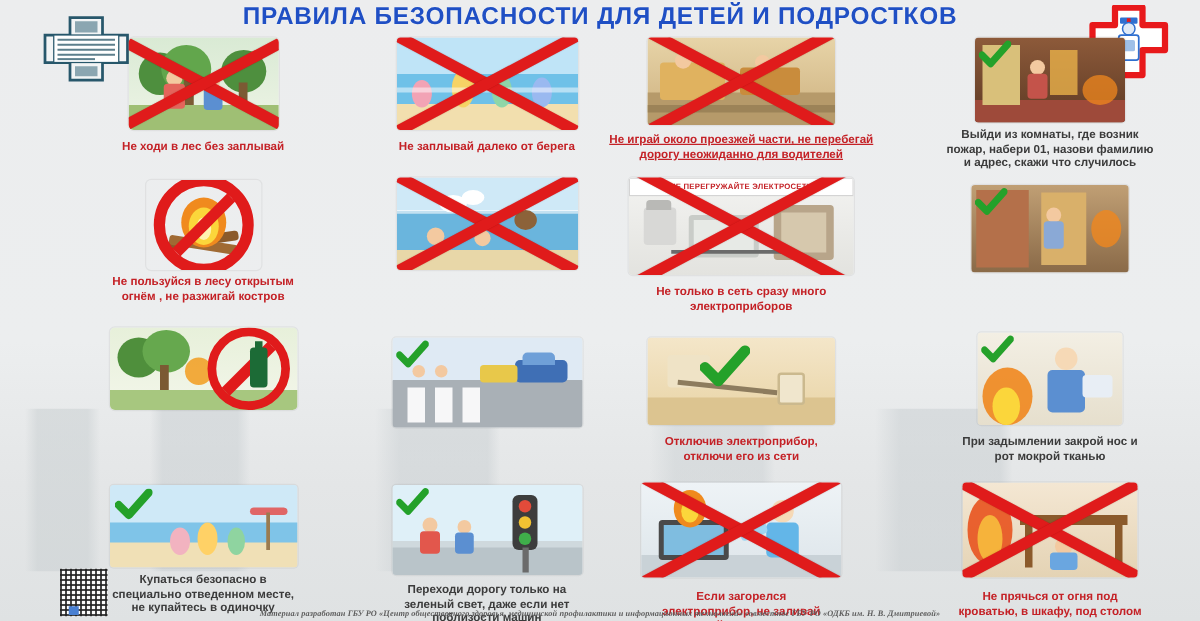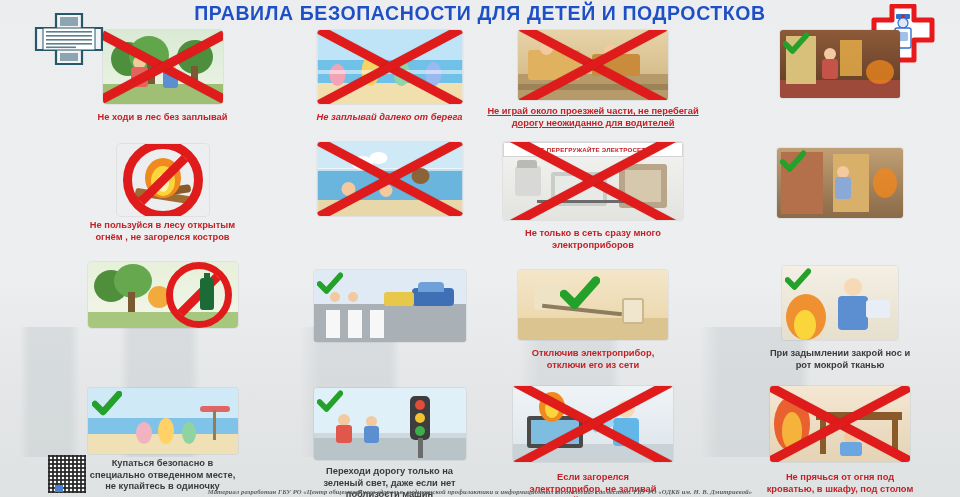--- a/index.html
+++ b/index.html
@@ -190,21 +190,21 @@
         <div class="scene">
           <div class="rect" style="left:18px;top:44px;width:56px;height:8px;background:#8b5a2b;border-radius:3px;transform:rotate(-8deg);"></div>
           <div class="rect" style="left:18px;top:48px;width:56px;height:8px;background:#a06a33;border-radius:3px;transform:rotate(9deg);"></div>
           <div class="blob" style="left:28px;top:14px;width:36px;height:40px;background:#f08a1e;"></div>
           <div class="blob" style="left:34px;top:22px;width:24px;height:30px;background:#fbd63b;"></div>
           <div class="blob" style="left:40px;top:30px;width:12px;height:18px;background:#fff3b0;"></div>
         </div>
         <div class="nocircle" style="width:62px;height:62px;"></div>
       </div>
       <div class="cap" style="top:80px;white-space:pre-line;">Не пользуйся в лесу открытым
-огнём , не загорелся костров</div>
+огнём , не разжигай костров</div>
     </div>
 
     <div class="card" style="left:0;top:230px;width:245px;height:125px;">
       <div class="thumb" style="top:4px;width:150px;height:66px;border-radius:4px;">
         <div class="scene" style="background:linear-gradient(#e7f0da,#f3f6ea);">
           <div class="blob" style="left:6px;top:8px;width:34px;height:32px;background:#4f8f3c;"></div>
           <div class="blob" style="left:26px;top:2px;width:38px;height:34px;background:#66a84e;"></div>
           <div class="rect" style="left:40px;top:30px;width:7px;height:26px;background:#7b5a33;"></div>
           <div class="rect" style="left:0;bottom:0;width:150px;height:16px;background:#a7c77f;"></div>
           <div class="blob" style="left:60px;top:24px;width:22px;height:22px;background:#f29c1f;opacity:.85;"></div>
@@ -232,21 +232,21 @@
         </div>
       </div>
       <div class="cap dark" style="top:72px;white-space:pre-line;">Купаться безопасно в
 специально отведенном месте,
 не купайтесь в одиночку</div>
     </div>
   </div>
 
   <div class="col col2">
 
-    <div class="card" style="left:0;top:0;width:235px;height:112px;font-style:italic;">
+    <div class="card" style="left:0;top:0;width:235px;height:112px;">
       <div class="thumb" style="top:2px;width:145px;height:74px;border-radius:3px;">
         <div class="scene" style="background:linear-gradient(#bfe4f7 0 40%,#6fc1e8 40% 72%,#f2dfae 72% 100%);">
           <div class="blob" style="left:12px;top:34px;width:16px;height:22px;background:#f2a3b5;"></div>
           <div class="blob" style="left:44px;top:26px;width:18px;height:30px;background:#f6d365;"></div>
           <div class="blob" style="left:76px;top:30px;width:16px;height:26px;background:#8fd6a8;"></div>
           <div class="blob" style="left:108px;top:32px;width:16px;height:24px;background:#9ab9f0;"></div>
           <div class="rect" style="left:0;top:40px;width:145px;height:4px;background:#ffffff;opacity:.5;"></div>
         </div>
         <div class="xmark">
             <span class="a"></span>
@@ -415,20 +415,23 @@
           <div class="blob" style="left:44px;top:18px;width:12px;height:12px;background:#f3c9a0;"></div>
           <div class="rect" style="left:42px;top:29px;width:16px;height:20px;background:#c4534a;border-radius:3px;"></div>
           <div class="blob" style="left:86px;top:30px;width:28px;height:24px;background:#f0871e;opacity:.75;"></div>
         </div>
         <div class="check" style="left:3px;top:2px;">
           <svg width="26" height="24" viewBox="0 0 30 26">
               <path d="M3 13 L11 21 L27 3" stroke="#24a12a" stroke-width="6.5" fill="none" stroke-linecap="round" stroke-linejoin="round"></path>
             </svg>
         </div>
       </div>
+      <div class="cap dark" style="top:74px;white-space:pre-line;">Выйди из комнаты, где возник
+пожар, набери 01, назови фамилию
+и адрес, скажи что случилось</div>
     </div>
 
     <div class="card" style="left:0;top:118px;width:236px;height:118px;">
       <div class="thumb" style="top:2px;width:126px;height:70px;border-radius:3px;">
         <div class="scene" style="background:linear-gradient(#c09f74,#8a6a48);">
           <div class="rect" style="left:4px;top:4px;width:42px;height:62px;background:#b4704a;"></div>
           <div class="rect" style="left:56px;top:6px;width:36px;height:58px;background:#d9b06a;"></div>
           <div class="blob" style="left:96px;top:20px;width:24px;height:30px;background:#f0871e;opacity:.8;"></div>
           <div class="blob" style="left:60px;top:18px;width:12px;height:12px;background:#f3c9a0;"></div>
           <div class="rect" style="left:58px;top:29px;width:16px;height:22px;background:#8aa9d6;border-radius:3px;"></div>

